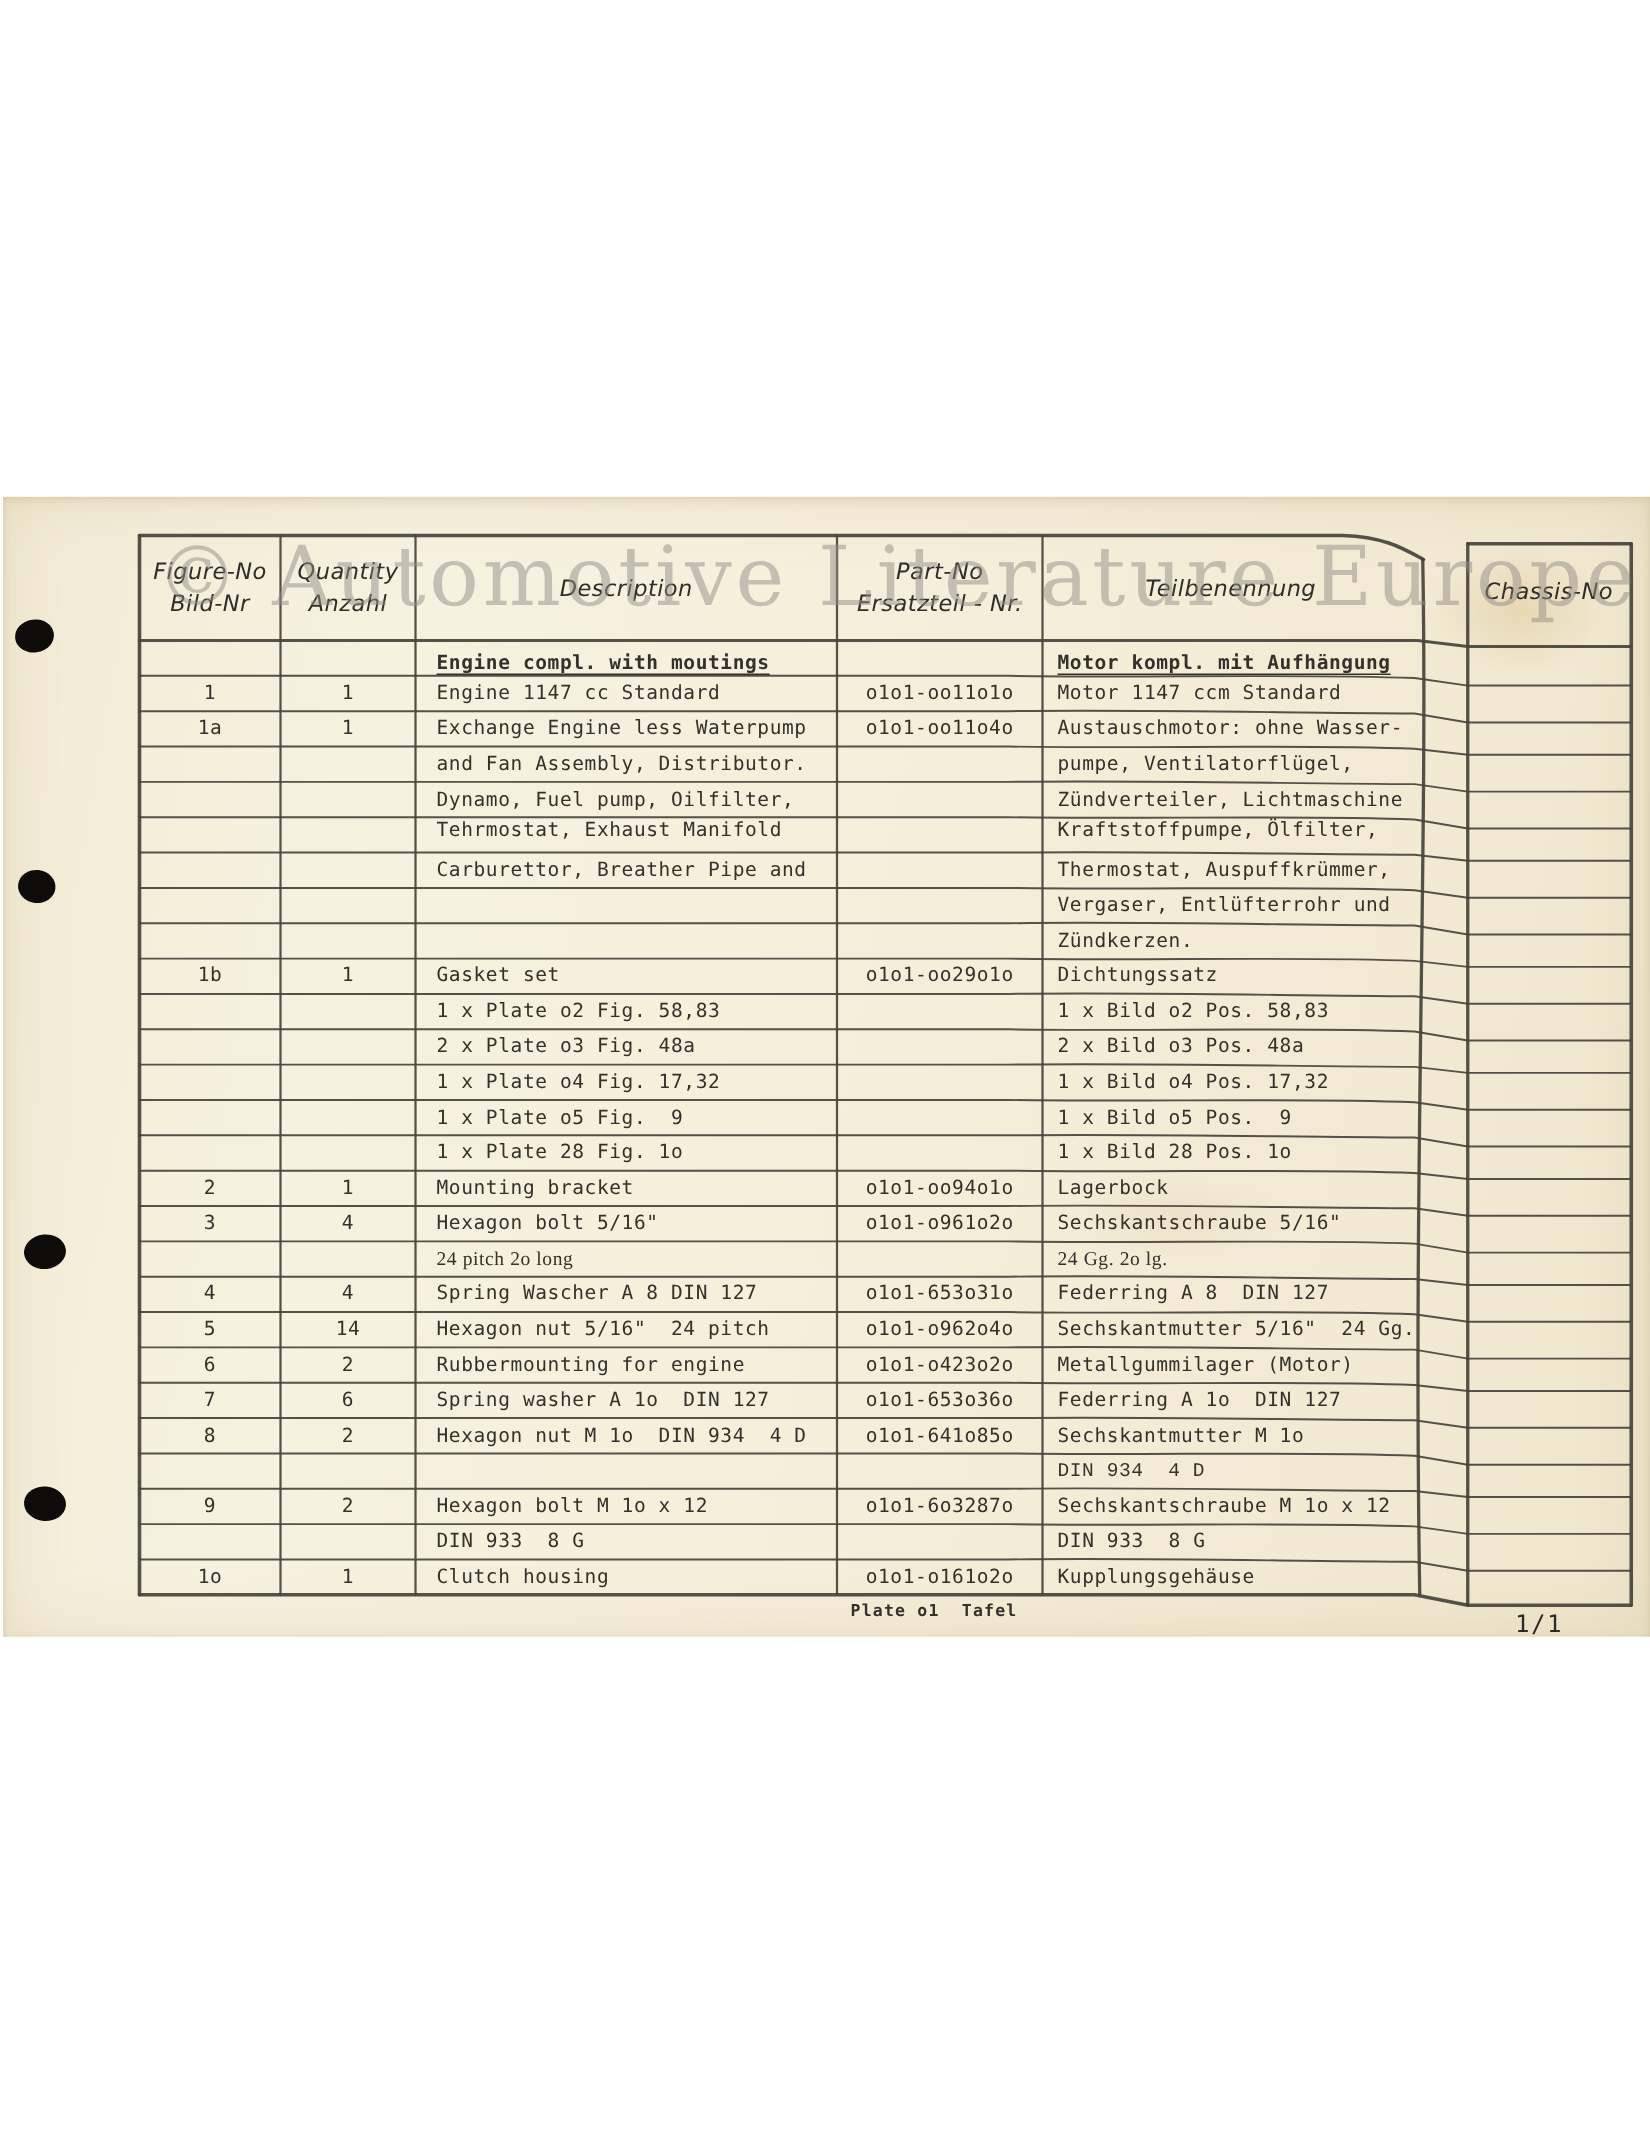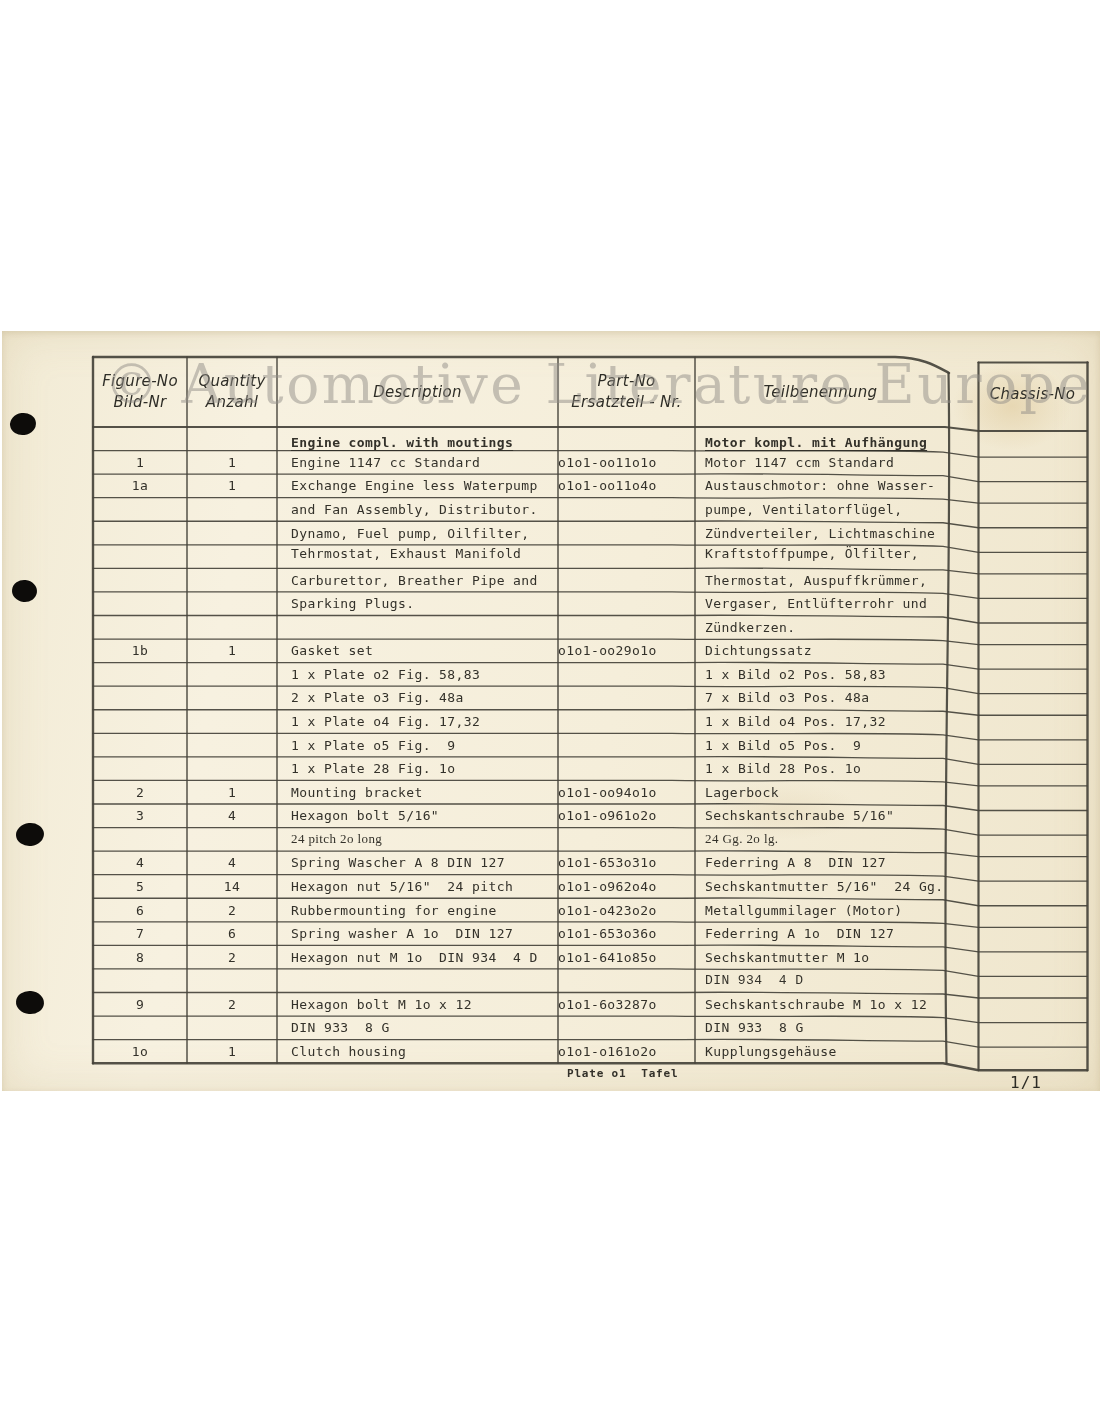--- a/index.html
+++ b/index.html
@@ -23,21 +23,21 @@
     font-style:italic;font-size:15px;color:#2e2d27;line-height:21px;letter-spacing:.3px;
   }
   .trow{position:absolute;left:0;width:1098px;}
   .cell{
     position:absolute;top:0;height:100%;display:flex;align-items:center;
     font-size:13px;letter-spacing:.4px;color:#33312a;white-space:pre;
   }
   .cell.c-fig  {left:91px; width:94px; justify-content:center;}
   .cell.c-qty  {left:185px;width:90px; justify-content:center;}
   .cell.c-desc {left:289px;width:267px;}
-  .cell.c-part {left:556px;width:137px;}
+  .cell.c-part {left:556px;width:137px;justify-content:center;}
   .cell.c-de   {left:703px;width:243px;}
   .cell .u{
     text-decoration:underline;
     text-decoration-thickness:1.4px;
     text-underline-offset:3px;
     font-weight:bold;
   }
   #watermark{
     position:absolute;left:104px;top:352px;width:1040px;
     font-family:"DejaVu Serif","Liberation Serif",serif;
@@ -174,21 +174,20 @@
       <div class="trow" style="top: 237.378px; height: 23.563px;">
         <div class="cell c-fig"><span></span></div>
         <div class="cell c-qty"><span></span></div>
         <div class="cell c-desc"><span>Carburettor, Breather Pipe and</span></div>
         <div class="cell c-part"><span></span></div>
         <div class="cell c-de"><span>Thermostat, Auspuffkrümmer,</span></div>
       </div>
       <div class="trow" style="top: 260.941px; height: 23.563px;">
         <div class="cell c-fig"><span></span></div>
         <div class="cell c-qty"><span></span></div>
-        <div class="cell c-desc"><span>Sparking Plugs.</span></div>
         <div class="cell c-part"><span></span></div>
         <div class="cell c-de"><span>Vergaser, Entlüfterrohr und</span></div>
       </div>
       <div class="trow" style="top: 284.504px; height: 23.563px;">
         <div class="cell c-fig"><span></span></div>
         <div class="cell c-qty"><span></span></div>
         <div class="cell c-desc"><span></span></div>
         <div class="cell c-part"><span></span></div>
         <div class="cell c-de"><span>Zündkerzen.</span></div>
       </div>
@@ -204,21 +203,21 @@
         <div class="cell c-qty"><span></span></div>
         <div class="cell c-desc"><span>1 x Plate o2 Fig. 58,83</span></div>
         <div class="cell c-part"><span></span></div>
         <div class="cell c-de"><span>1 x Bild o2 Pos. 58,83</span></div>
       </div>
       <div class="trow" style="top: 355.193px; height: 23.563px;">
         <div class="cell c-fig"><span></span></div>
         <div class="cell c-qty"><span></span></div>
         <div class="cell c-desc"><span>2 x Plate o3 Fig. 48a</span></div>
         <div class="cell c-part"><span></span></div>
-        <div class="cell c-de"><span>7 x Bild o3 Pos. 48a</span></div>
+        <div class="cell c-de"><span>2 x Bild o3 Pos. 48a</span></div>
       </div>
       <div class="trow" style="top: 378.756px; height: 23.563px;">
         <div class="cell c-fig"><span></span></div>
         <div class="cell c-qty"><span></span></div>
         <div class="cell c-desc"><span>1 x Plate o4 Fig. 17,32</span></div>
         <div class="cell c-part"><span></span></div>
         <div class="cell c-de"><span>1 x Bild o4 Pos. 17,32</span></div>
       </div>
       <div class="trow" style="top: 402.319px; height: 23.563px;">
         <div class="cell c-fig"><span></span></div>

